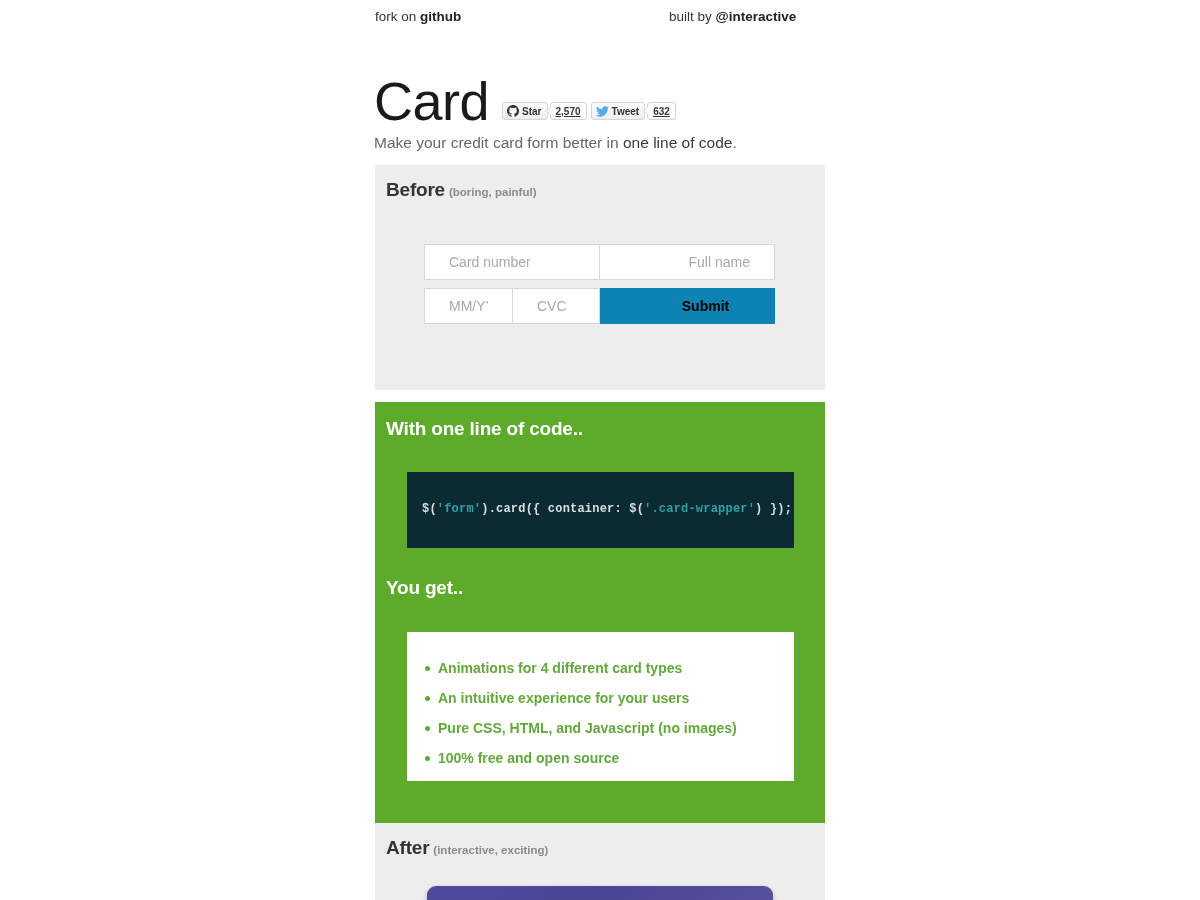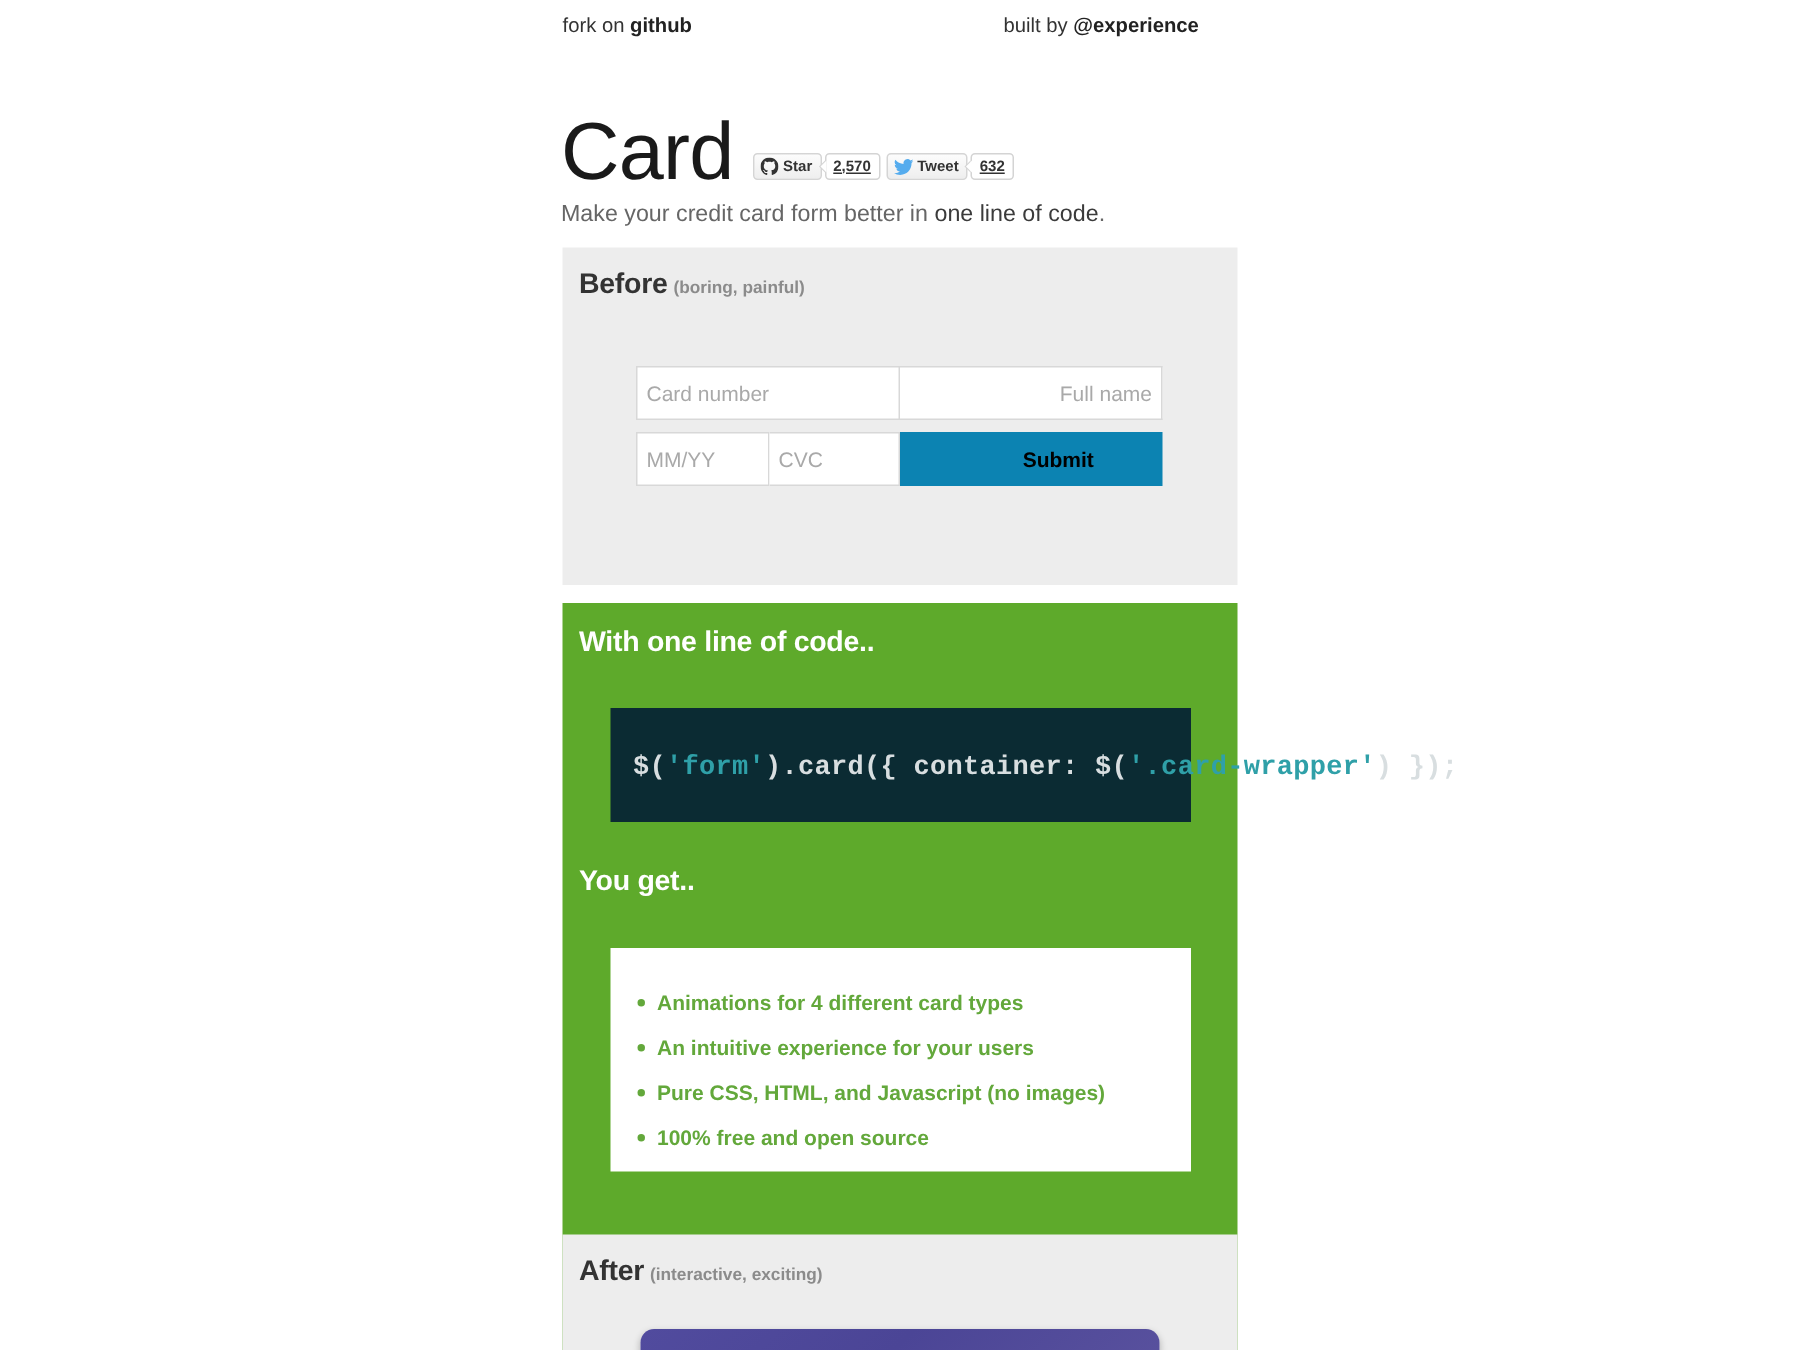--- a/index.html
+++ b/index.html
@@ -181,21 +181,21 @@
   }
   .cc-row + .cc-row { margin-top: 8px; }
   .cc-input {
     box-sizing: border-box;
     height: 36px;
     border: 1px solid #d8d8d8;
     background: #ffffff;
     font-family: "Liberation Sans", sans-serif;
     font-size: 14px;
     color: #333;
-    padding: 0 6px;
+    padding: 0 24px;
     outline: none;
     border-radius: 0;
     -webkit-appearance: none;
   }
   .cc-input::placeholder { color: #a9a9a9; }
   .cc-input.card-number { width: 176px; }
   .cc-input.full-name   { width: 175px; border-left: none; text-align: right; }
   .cc-input.expiry      { width: 89px; }
   .cc-input.cvc         { width: 87px; border-left: none; }
   .cc-submit {
@@ -234,21 +234,21 @@
     width: 387px;
     height: 76px;
     background: #0b2b33;
     box-sizing: border-box;
   }
   .code-line {
     position: absolute;
     left: 15px;
     top: 30px;
     font-family: "Liberation Mono", "DejaVu Sans Mono", monospace;
-    font-size: 18px;
+    font-size: 12px;
     font-weight: bold;
     color: #d8dee0;
     white-space: pre;
     letter-spacing: 0.2px;
   }
   .code-line .str { color: #2fa0a8; }
 
   .feature-box {
     position: absolute;
     left: 32px;
@@ -294,21 +294,21 @@
     box-shadow: 0 2px 5px rgba(0,0,0,0.25);
   }
 </style>
 </head>
 <body>
 
 <div class="page">
 
   <div class="topbar">
     <a class="topbar-link left" href="#"><span>fork on </span><b>github</b></a>
-    <a class="topbar-link right" href="#"><span>built by </span><b>@experience</b></a>
+    <a class="topbar-link right" href="#"><span>built by </span><b>@interactive</b></a>
   </div>
 
   <div class="title-row">
     <h1 class="title">Card</h1>
 
     <div class="social">
 
       <a class="gh-btn" href="#">
         <span>
           <svg width="12" height="12" viewBox="0 0 16 16" aria-hidden="true">

